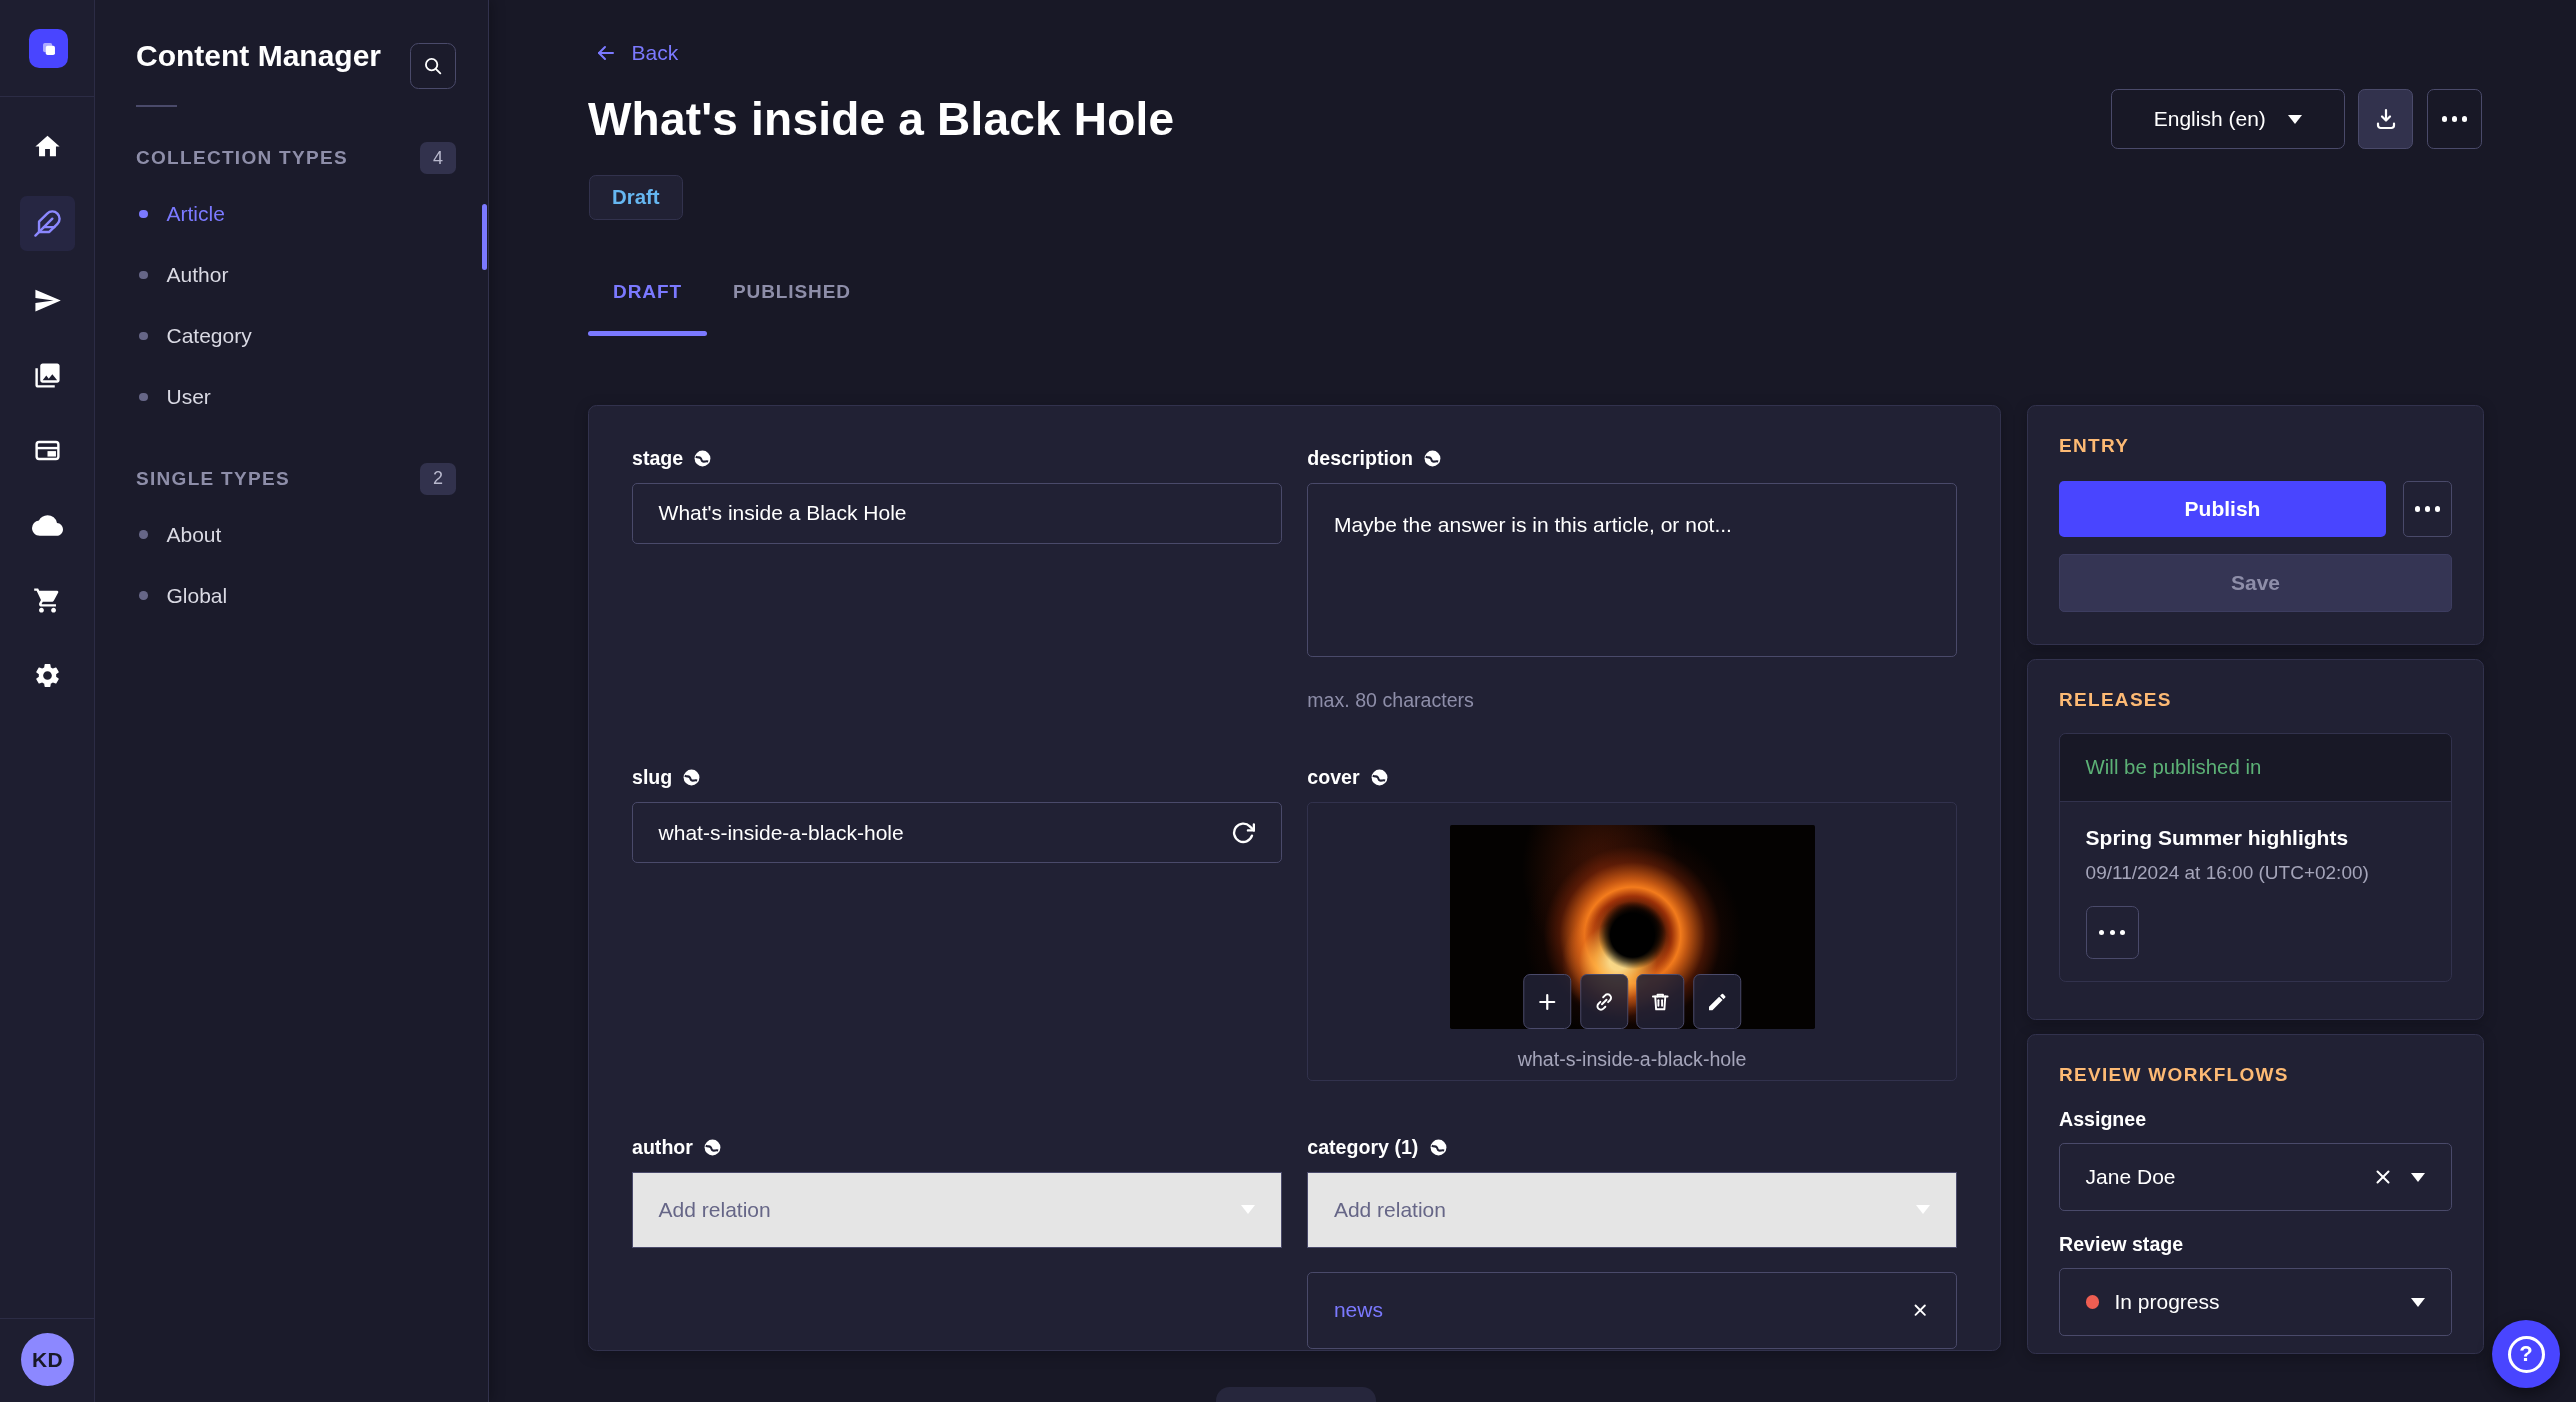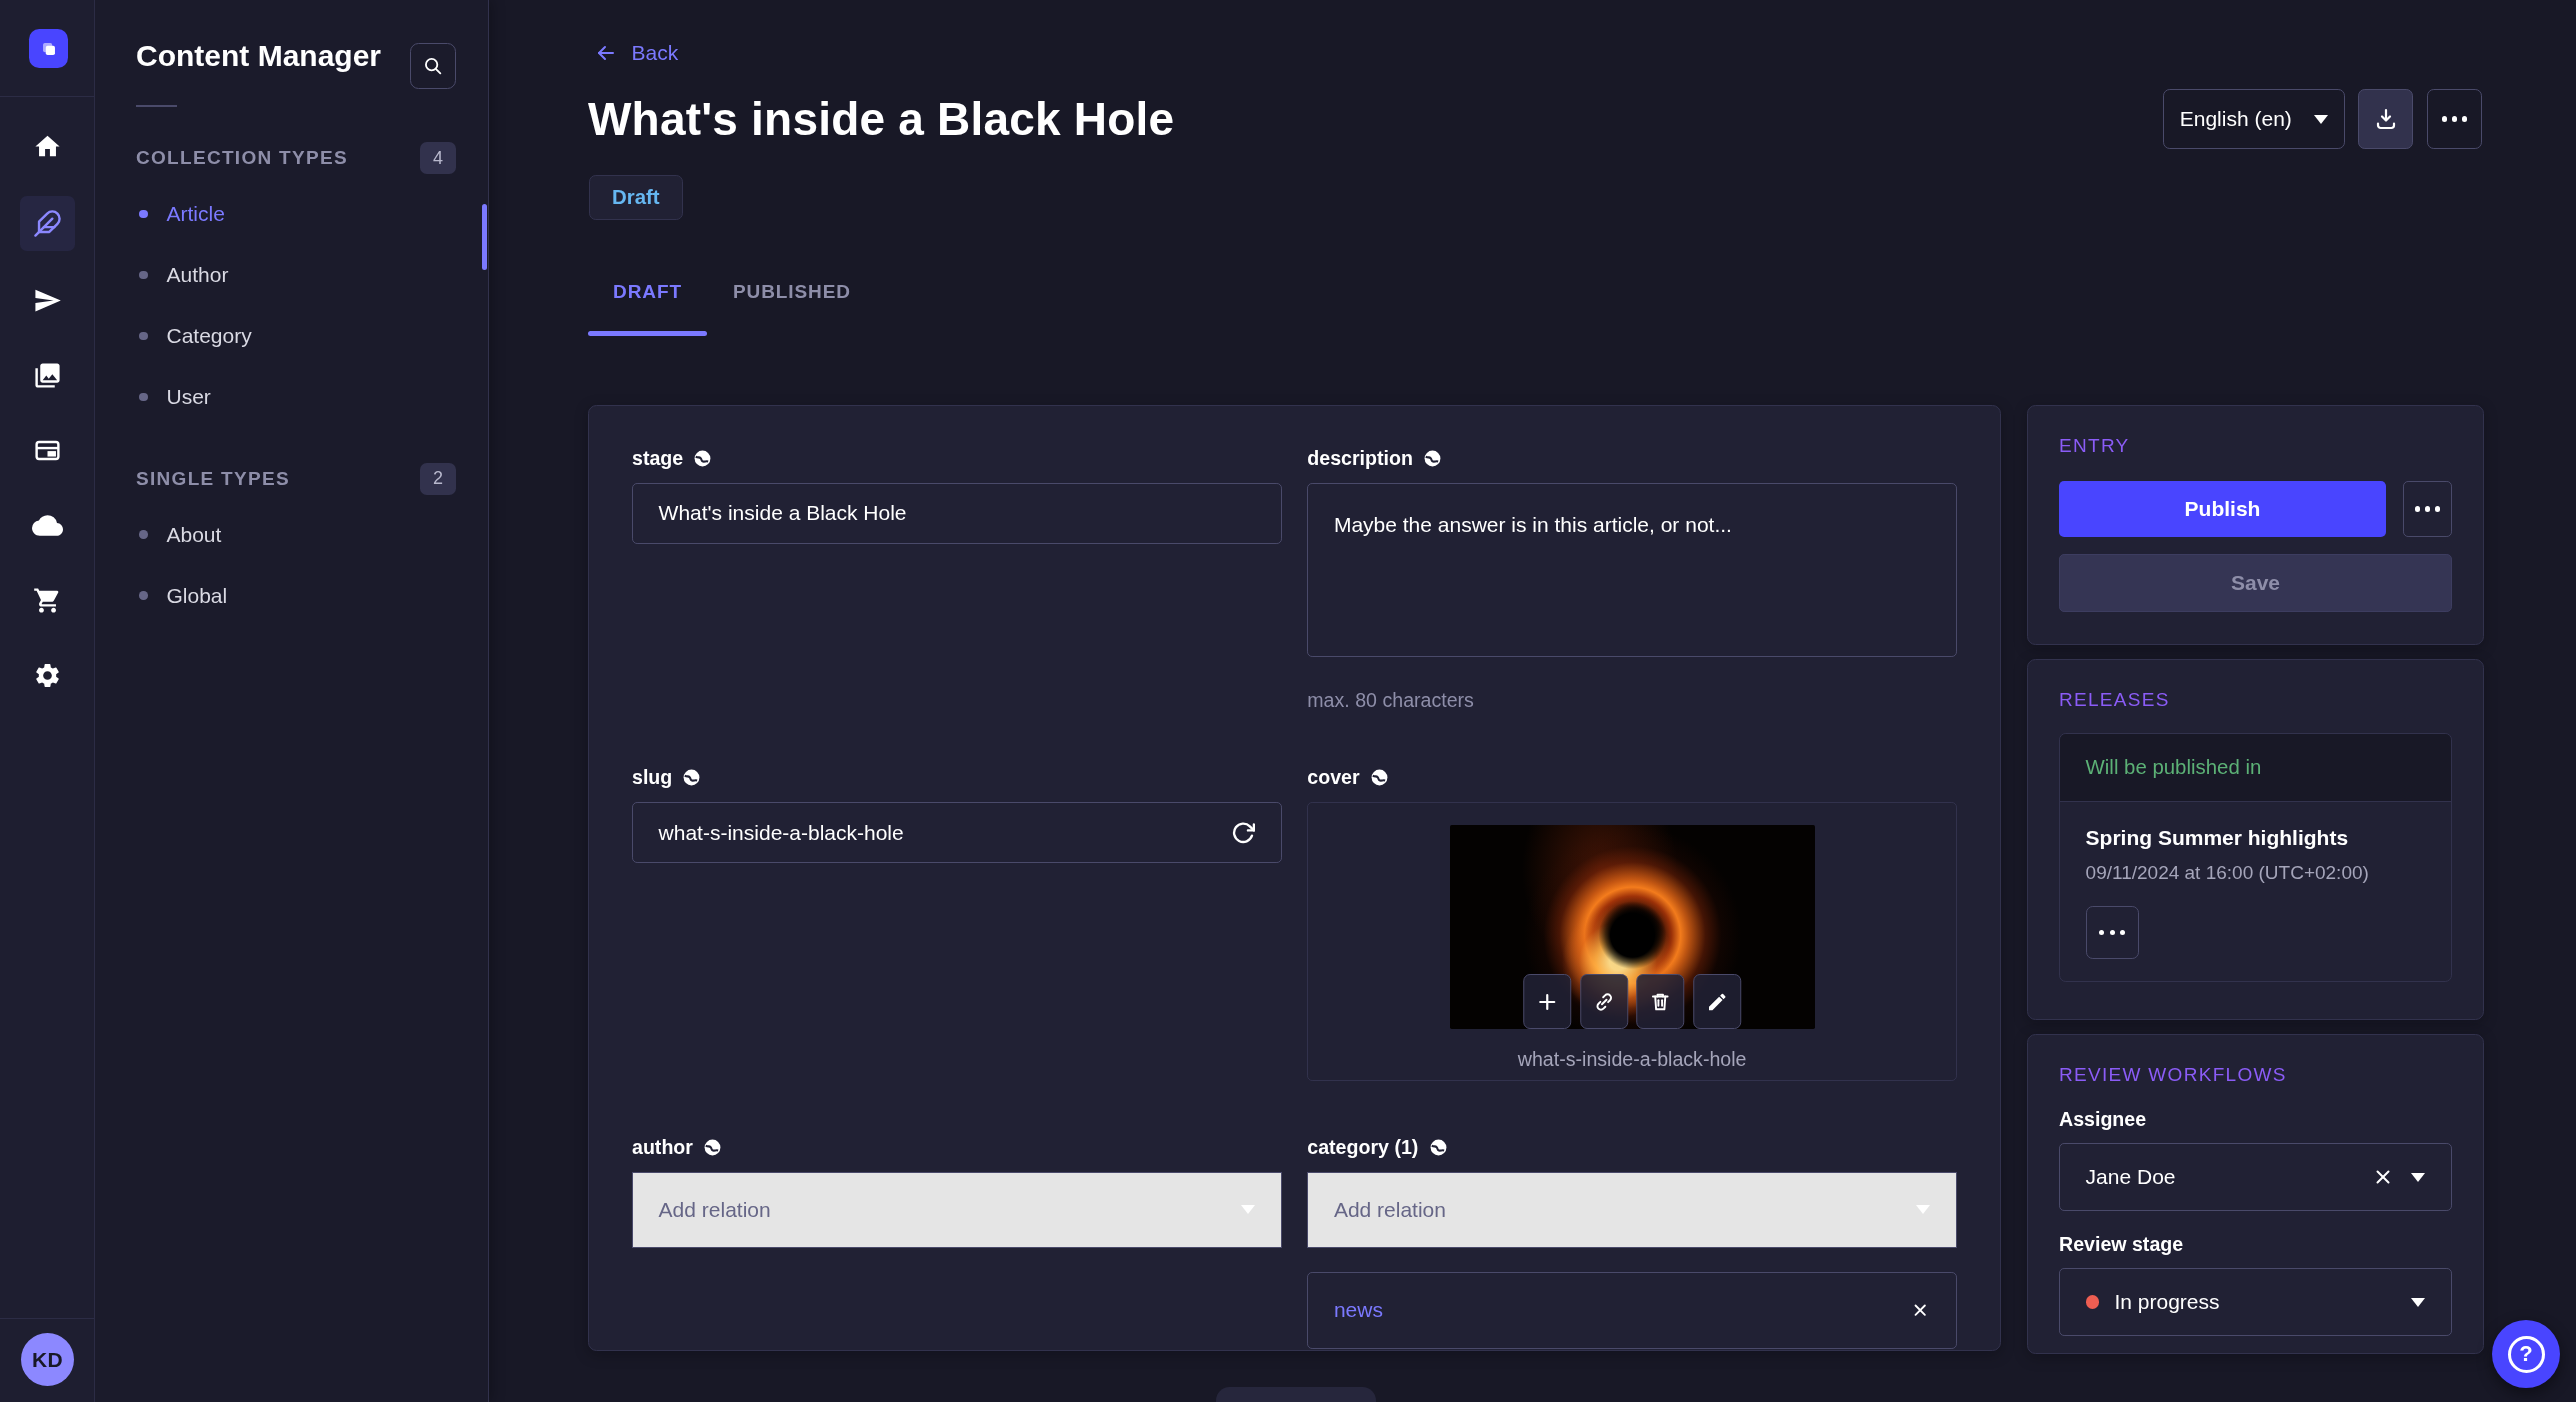--- a/index.html
+++ b/index.html
@@ -72,21 +72,21 @@
   }
 
   
   .main { position:absolute; left:490px; top:0; right:0; bottom:0; background:#181826; }
 
   .back-row { position:absolute; left:104px; top:41px; display:flex; align-items:center; gap:13.6px; color:#7b79ff; cursor:pointer; }
   .back-row span { font-size:21px; }
 
   .locale-row { position:absolute; top:89px; right:94px; display:flex; gap:13.6px; align-items:stretch; height:60px; }
   .locale-select {
-    display:flex; align-items:center; gap:22px; padding:0 16px;
+    display:flex; align-items:center; gap:22px; padding:0 42px;
     border:0.9px solid #4a4a6a; border-radius:6.8px; background:transparent; color:#fff; font-size:21px; cursor:pointer;
   }
   .caret-down { width:0; height:0; border-left:7.7px solid transparent; border-right:7.7px solid transparent; border-top:9.4px solid #fff; }
   .icon-btn {
     width:55px; border:0.9px solid #4a4a6a; border-radius:6.8px; background:transparent;
     display:flex; align-items:center; justify-content:center; color:#fff; cursor:pointer;
   }
   .icon-btn.filled { background:#32324d; }
   .dots { display:flex; gap:5.1px; }
   .dots i { width:5.1px; height:5.1px; border-radius:50%; background:currentColor; }
@@ -160,21 +160,21 @@
   }
   .relation-item .rel-link { flex:1; color:#7b79ff; font-size:21px; cursor:pointer; }
   .close-x { color:#fff; cursor:pointer; display:flex; }
 
   
   .panel {
     position:absolute; right:92px; width:457px;
     background:#212134; border:0.9px solid #32324d; border-radius:8.5px; padding:29px 31px;
     box-shadow:0 3.4px 13.6px rgba(3,3,8,.25);
   }
-  .panel-heading { font-size:19px; font-weight:400; letter-spacing:1.3px; color:#8b5cf6; }
+  .panel-heading { font-size:19px; font-weight:700; letter-spacing:1.3px; color:#fdba74; }
   .panel-entry { top:405px; height:240px; }
   .entry-actions { display:flex; gap:17px; margin-top:24px; }
   .btn-publish {
     flex:1; height:56px; background:#4945ff; border:none; border-radius:5.1px;
     color:#fff; font-size:21px; font-weight:600; cursor:pointer; font-family:inherit;
   }
   .btn-more { width:49px; height:56px; background:transparent; border:0.9px solid #4a4a6a; border-radius:5.1px; color:#fff; cursor:pointer; display:flex; align-items:center; justify-content:center; }
   .btn-save {
     margin-top:17px; width:100%; height:58px; background:#353554; border:0.9px solid #3d3d60; border-radius:5.1px;
     color:#8e8ea9; font-size:21px; font-weight:600; cursor:pointer; font-family:inherit;

